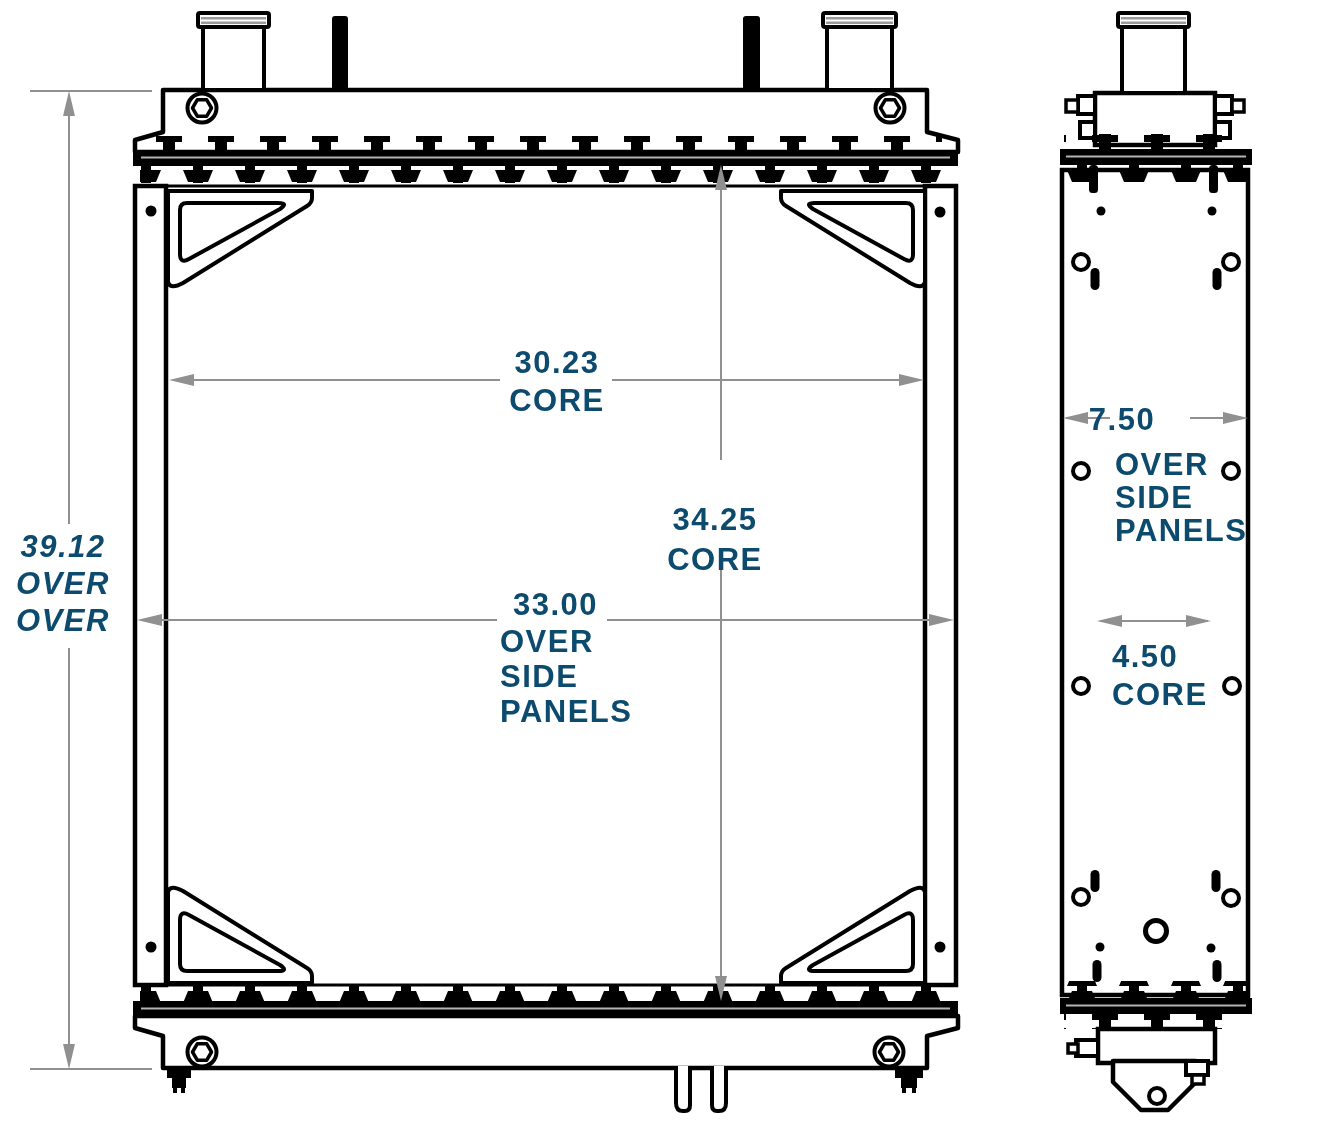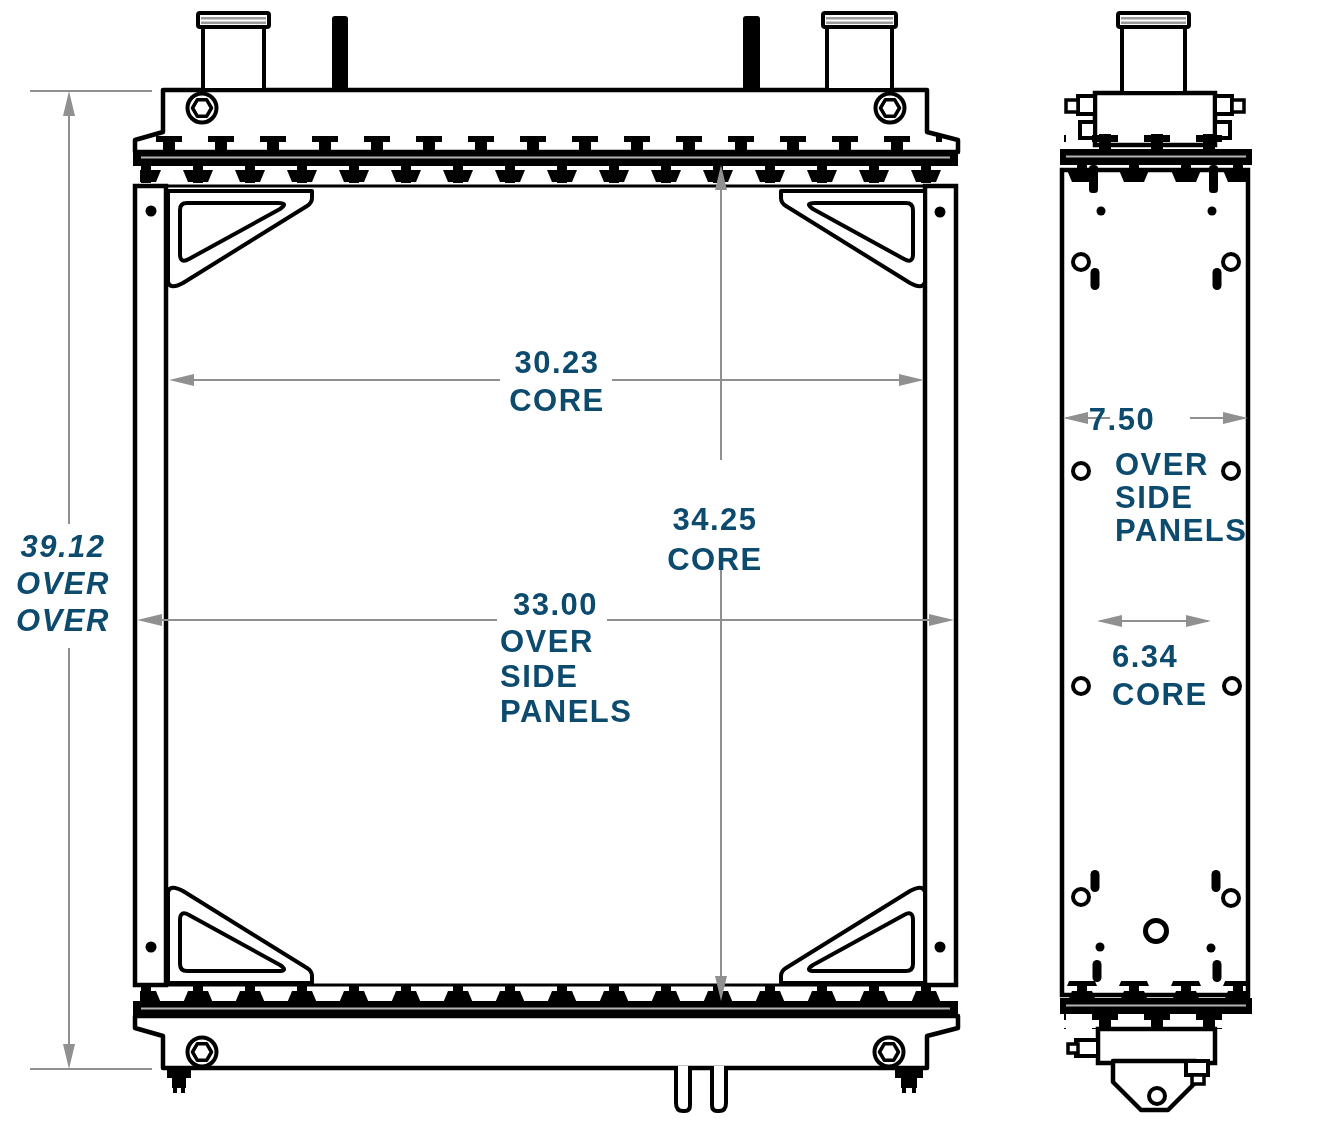--- a/index.html
+++ b/index.html
@@ -251,17 +251,17 @@
   </div>
 
   <div class="dim-label ctr" style="left:1080px;top:401px;width:84px;">7.50</div>
   <div class="dim-label lh33" style="left:1115px;top:448px;">
     <span class="ln">OVER</span>
     <span class="ln">SIDE</span>
     <span class="ln">PANELS</span>
   </div>
 
   <div class="dim-label lh38" style="left:1112px;top:638px;">
-    <span class="ln">6.34</span>
+    <span class="ln">4.50</span>
     <span class="ln">CORE</span>
   </div>
 
 </div>
 
 </body></html>

